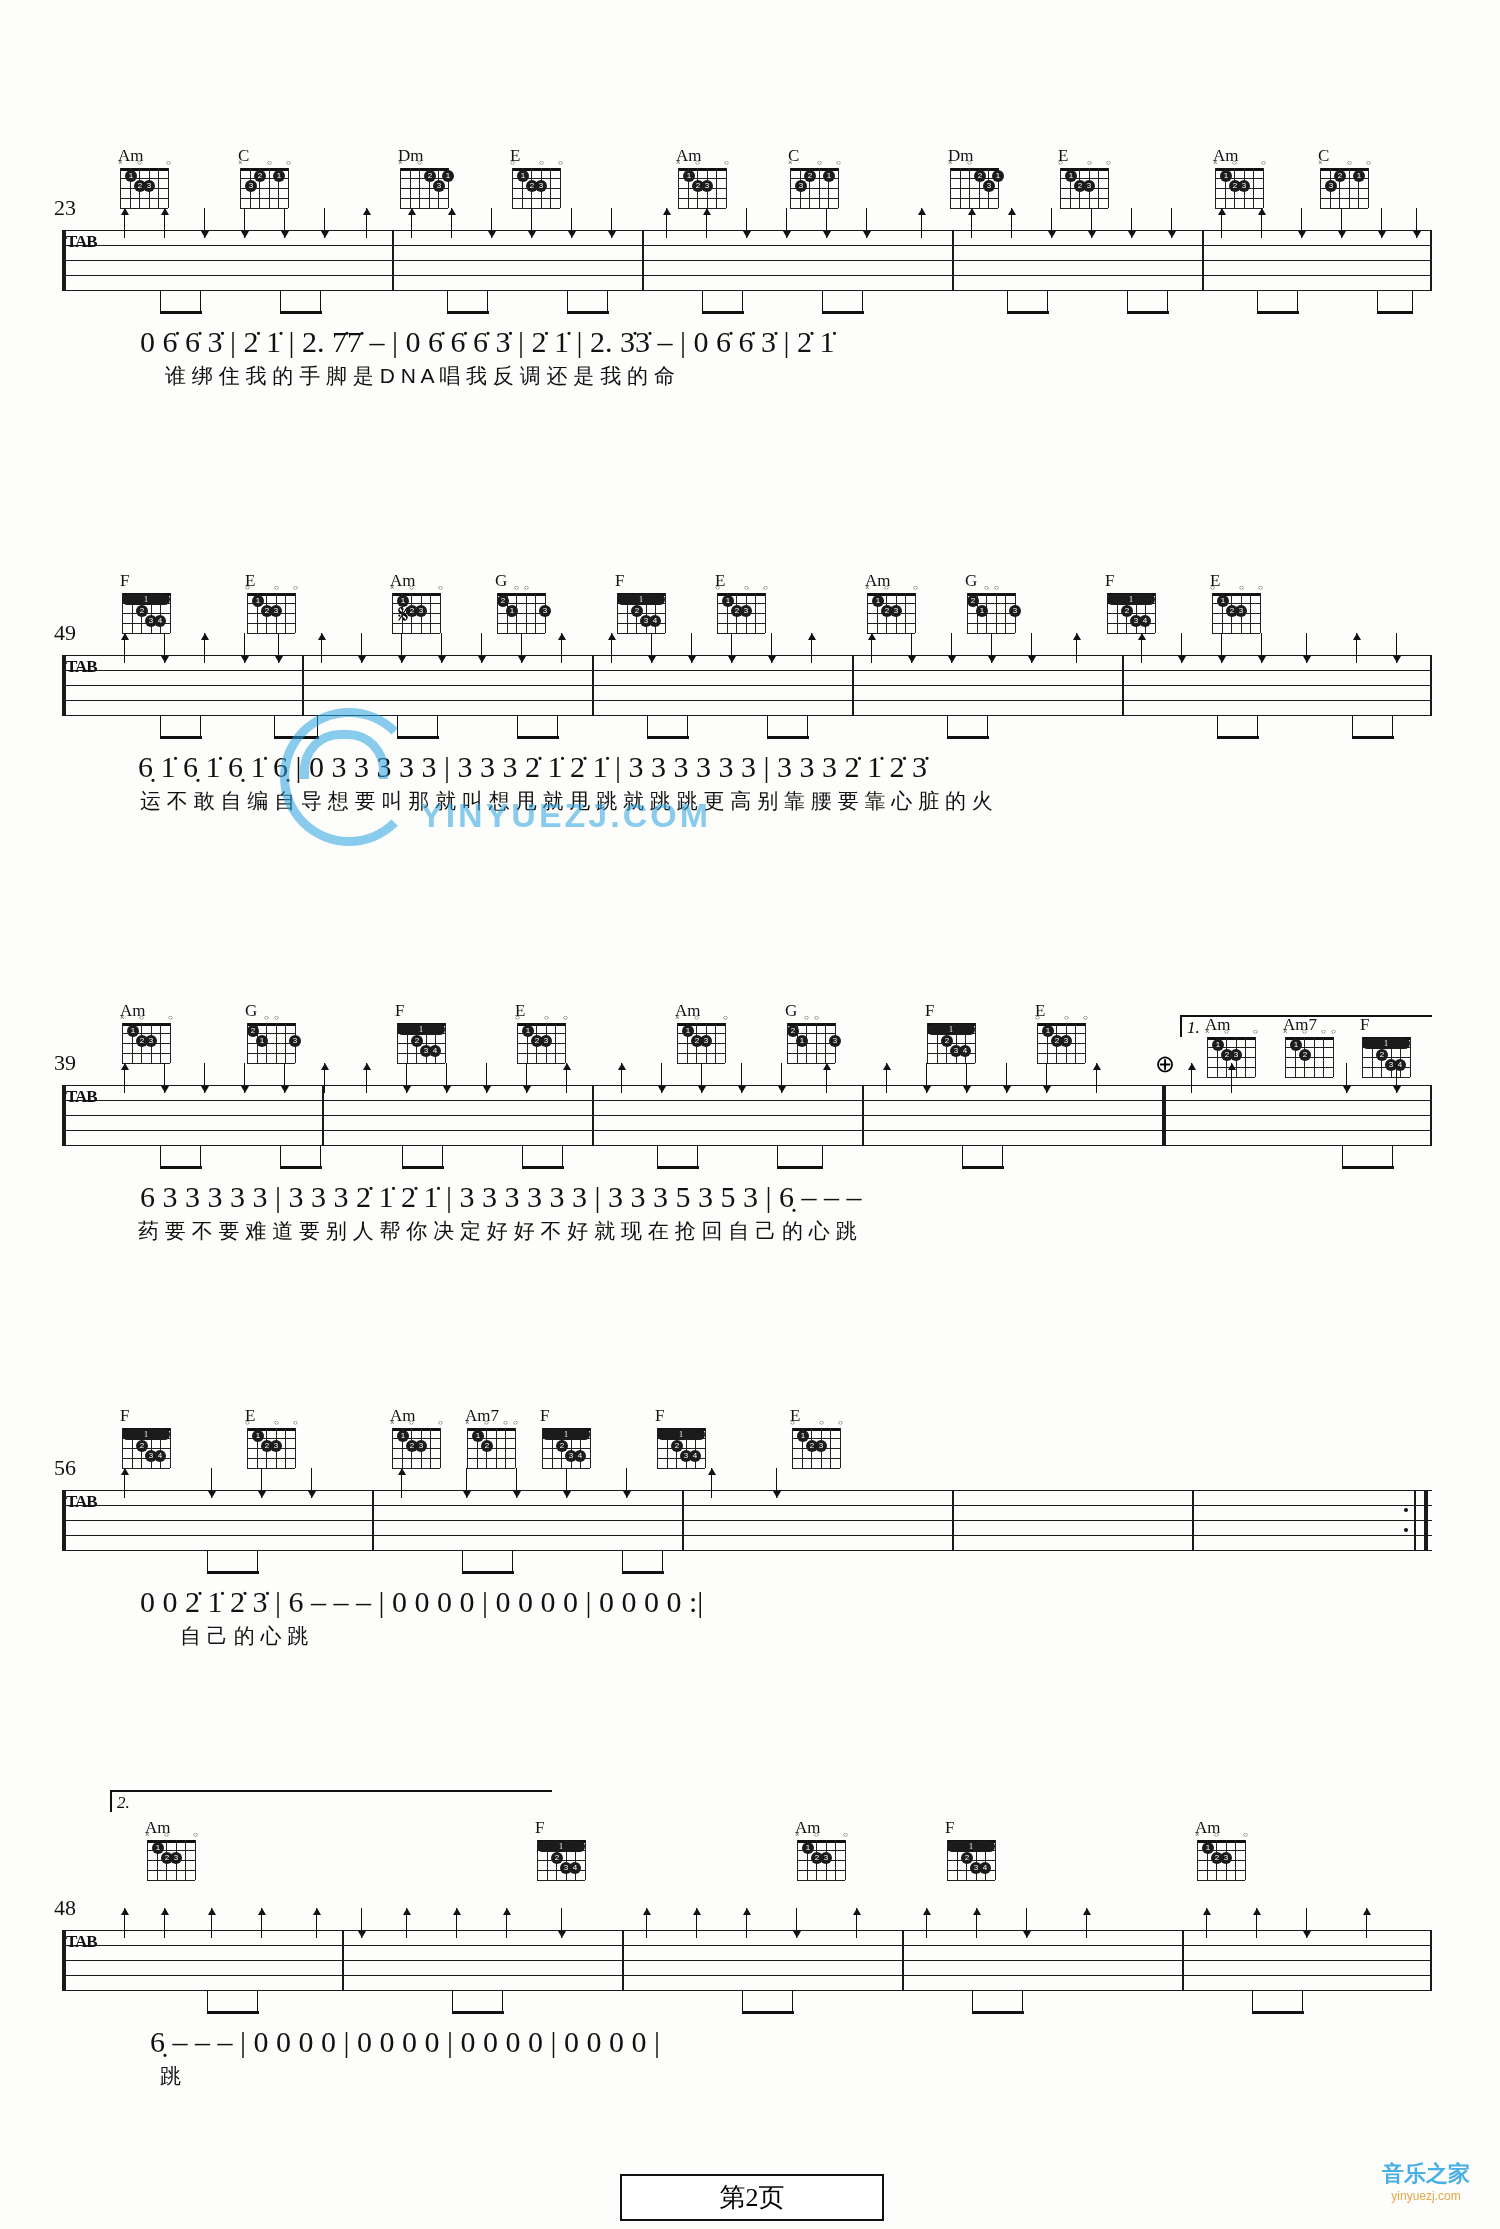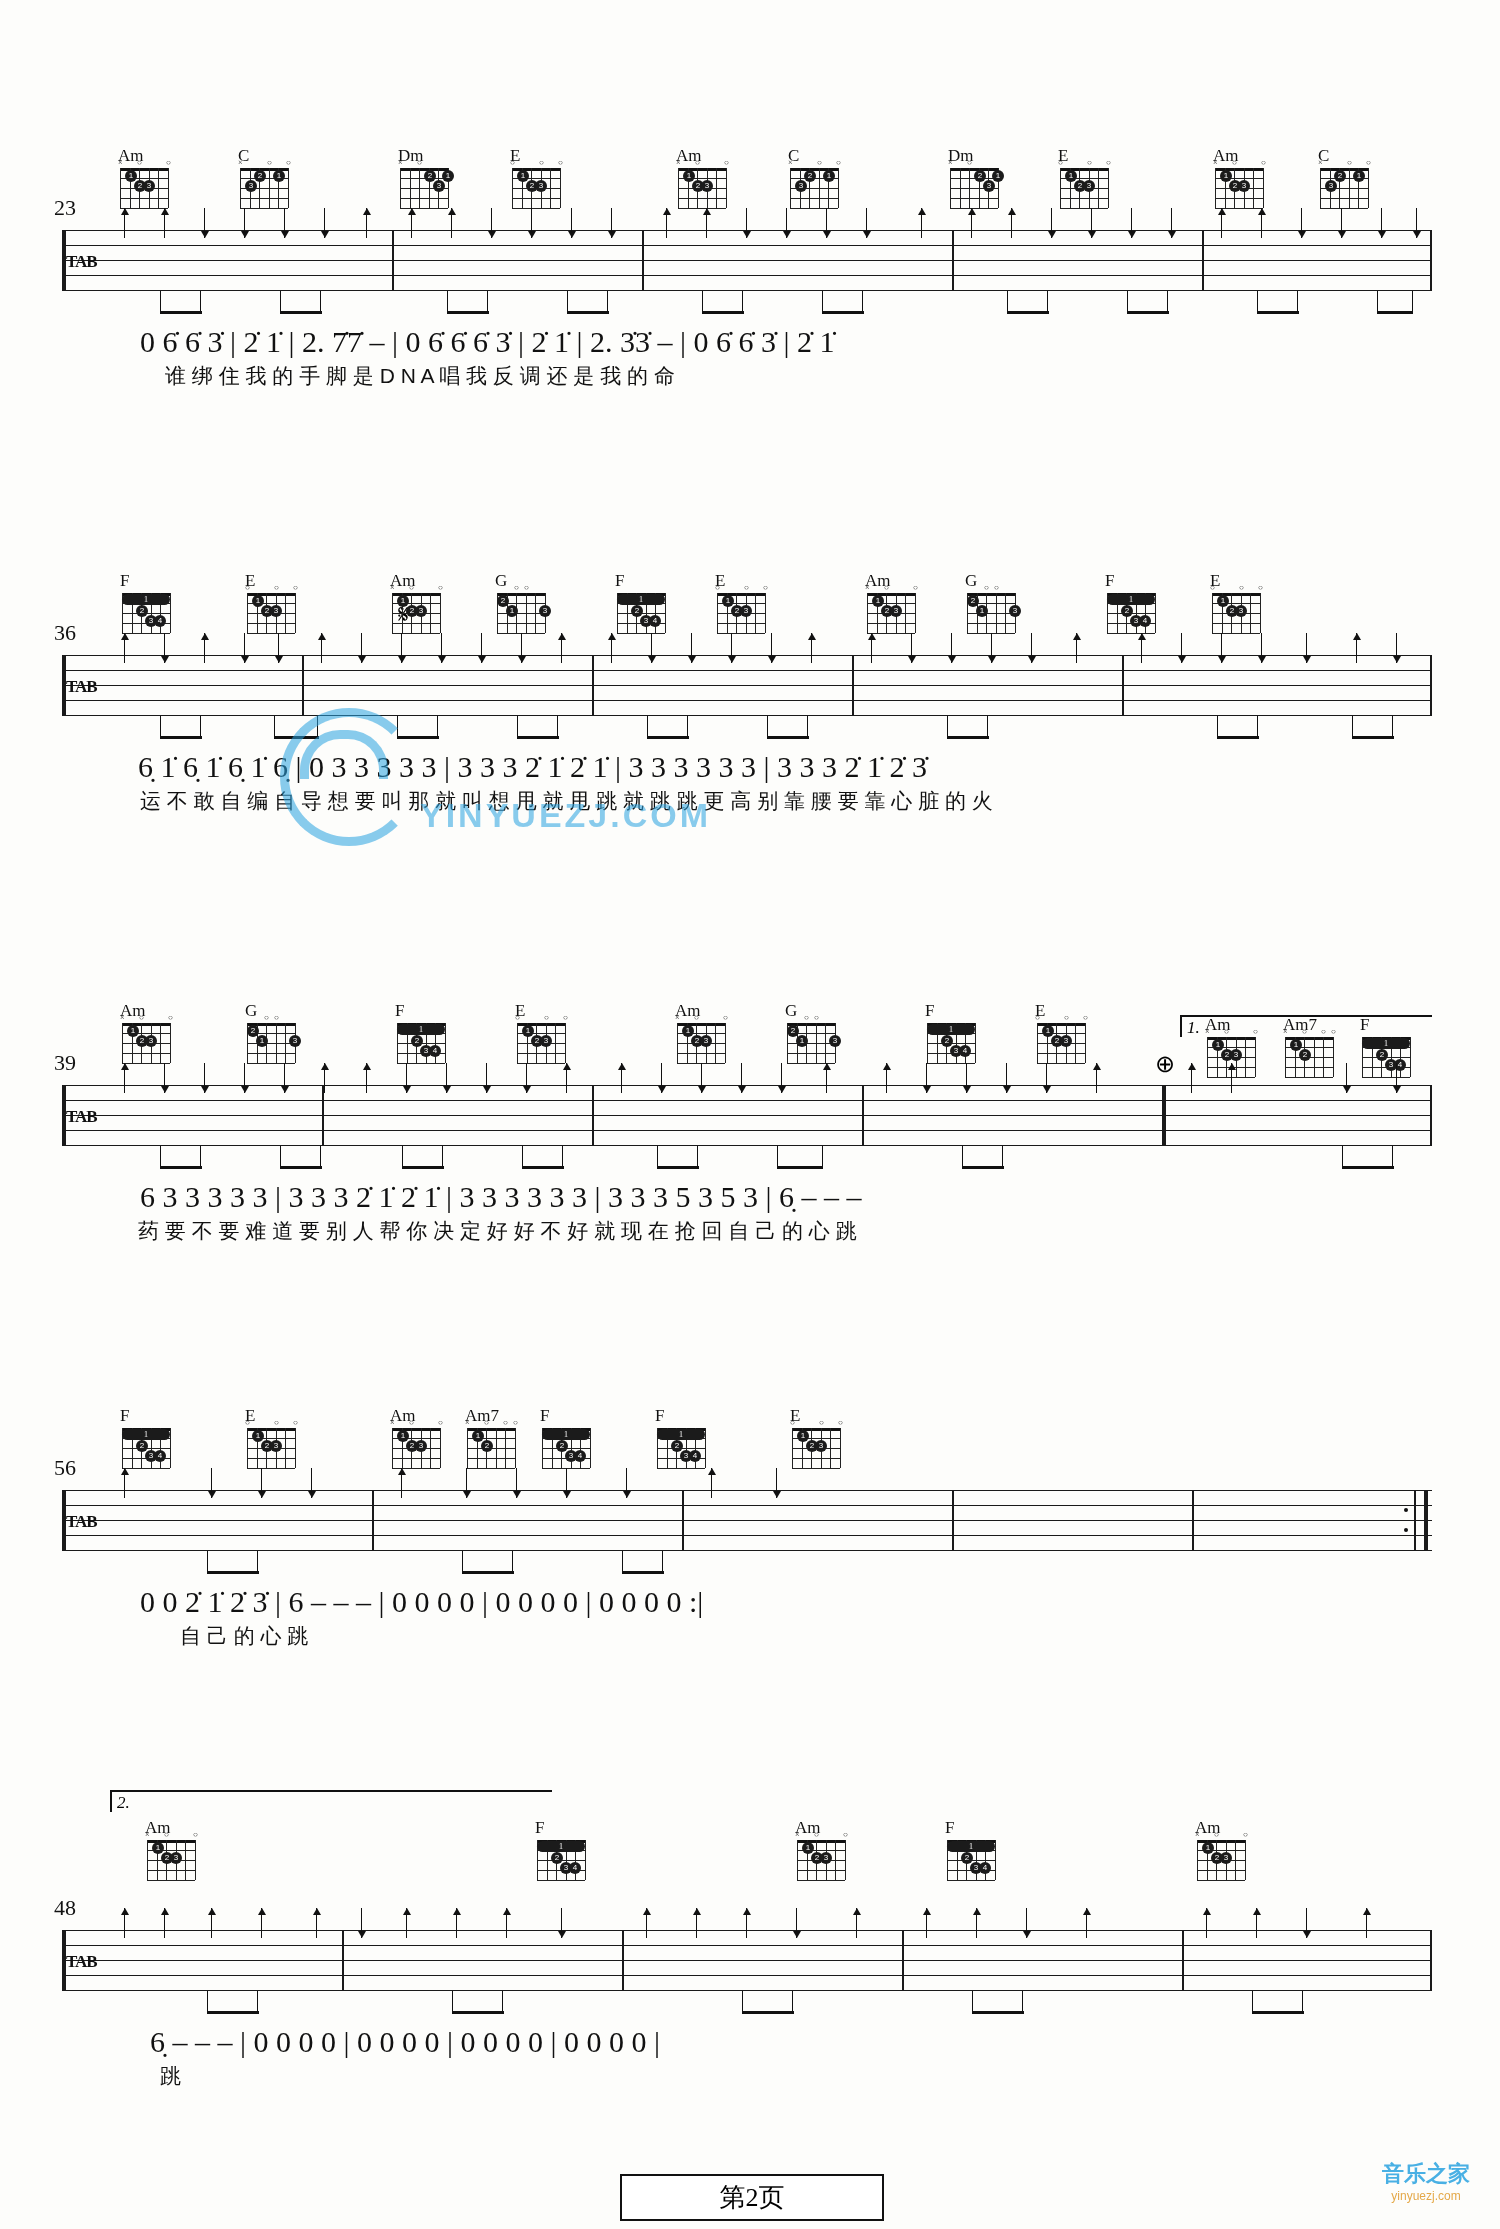--- a/index.html
+++ b/index.html
@@ -13,21 +13,21 @@
   
   .staff{position:absolute;left:62px;width:1370px;height:62px;}
   .staff .ln{position:absolute;left:0;width:100%;height:1px;background:#1a1a1a;}
   .staff .ln:nth-child(1){top:0}
   .staff .ln:nth-child(2){top:15px}
   .staff .ln:nth-child(3){top:30px}
   .staff .ln:nth-child(4){top:45px}
   .staff .ln:nth-child(5){top:60px}
   .staff .bar{position:absolute;top:0;width:2px;height:61px;background:#1a1a1a;}
   .staff .bar.thick{width:4px}
-  .tabclef{position:absolute;left:4px;top:2px;font-family:"Liberation Serif",serif;font-weight:bold;font-size:17px;line-height:19px;letter-spacing:-1px;color:#111;margin-top:20px;}
+  .tabclef{position:absolute;left:4px;top:2px;font-family:"Liberation Serif",serif;font-weight:bold;font-size:17px;line-height:19px;letter-spacing:-1px;color:#111;}
 
   
   .arrow{position:absolute;width:9px;height:30px;}
   .arrow i{position:absolute;left:4px;top:0;width:1.4px;height:30px;background:#111;}
   .arrow.down b{position:absolute;left:1px;bottom:0;width:0;height:0;border-left:4px solid transparent;border-right:4px solid transparent;border-top:7px solid #111;}
   .arrow.up b{position:absolute;left:1px;top:0;width:0;height:0;border-left:4px solid transparent;border-right:4px solid transparent;border-bottom:7px solid #111;}
 
   
   .stem{position:absolute;width:1.4px;background:#111;}
   .beam{position:absolute;height:3px;background:#111;}
@@ -472,21 +472,21 @@
       <div class="stem" style="left:1315px;top:61px;height:22px;"></div>
       <div class="stem" style="left:1350px;top:61px;height:22px;"></div>
       <div class="beam" style="left:1315px;top:81px;width:36px;"></div>
     </div>
 
     <div class="numline" style="top:185px;left:140px;">0 6̇ 6̇ 3̇ | 2̇ 1̇ | 2. 7̇7̇ –  | 0 6̇ 6̇ 6̇ 3̇ | 2̇ 1̇ | 2. 3̇3̇ –  | 0 6̇ 6̇ 3̇ | 2̇ 1̇</div>
     <div class="lyricline" style="top:222px;left:165px;">谁 绑 住 我 的 手  脚        是 D N A 唱 我  反  调        还 是 我  的 命</div>
   </div>
 
   <div class="system" style="top:565px;">
-    <div class="measure-num" style="left:54px;top:55px;">36</div>
+    <div class="measure-num" style="left:54px;top:55px;">49</div>
     <div class="segno" style="left:398px;top:35px;">𝄋</div>
 
     <div class="chord" style="left:120px;top:8px;">
       <div class="nm">F</div>
       <div class="grid">
         <div class="h nut" style="top:0"></div>
           <div class="h" style="top:10px"></div>
           <div class="h" style="top:20px"></div>
           <div class="h" style="top:30px"></div>
           <div class="h" style="top:40px"></div>

